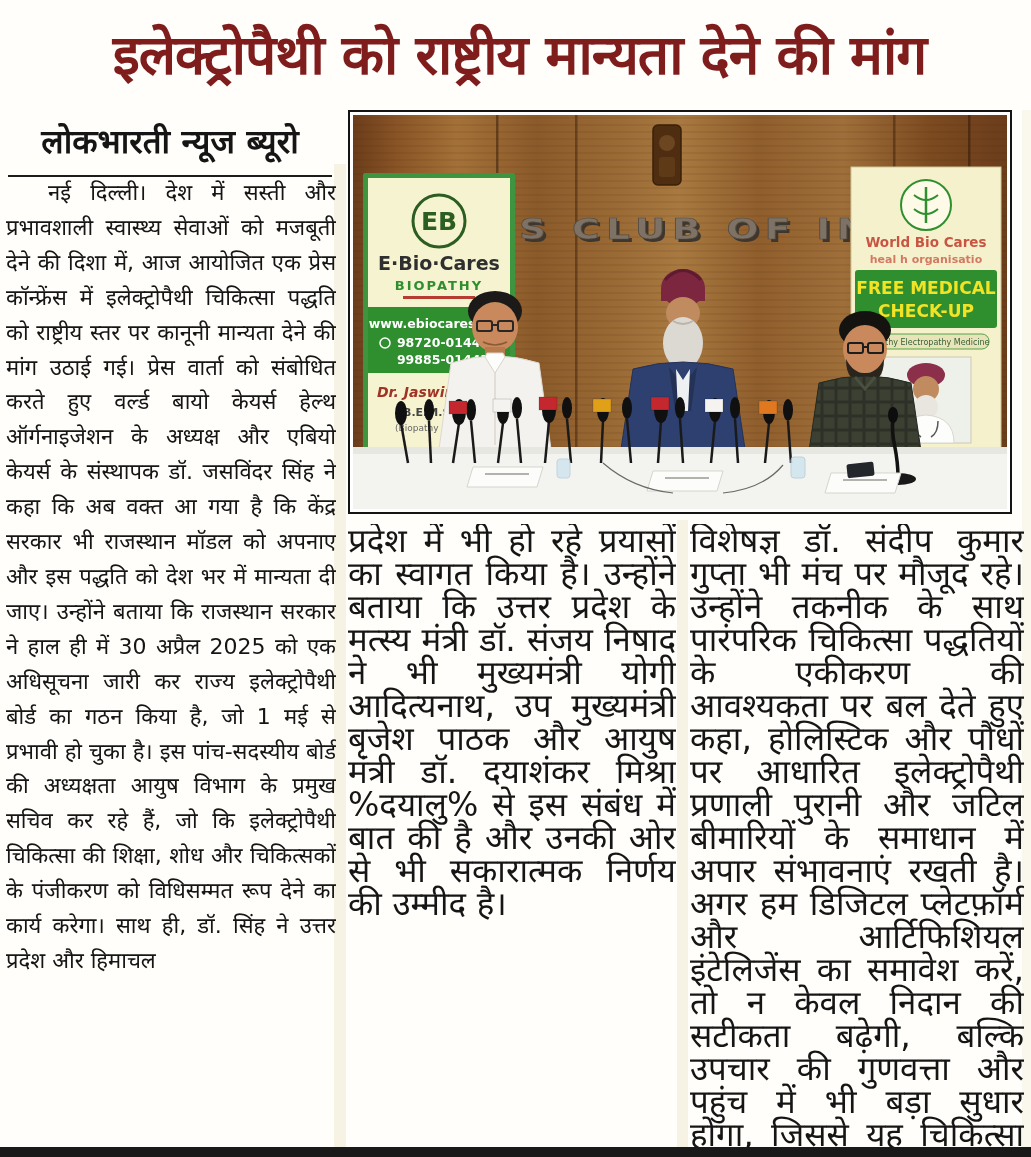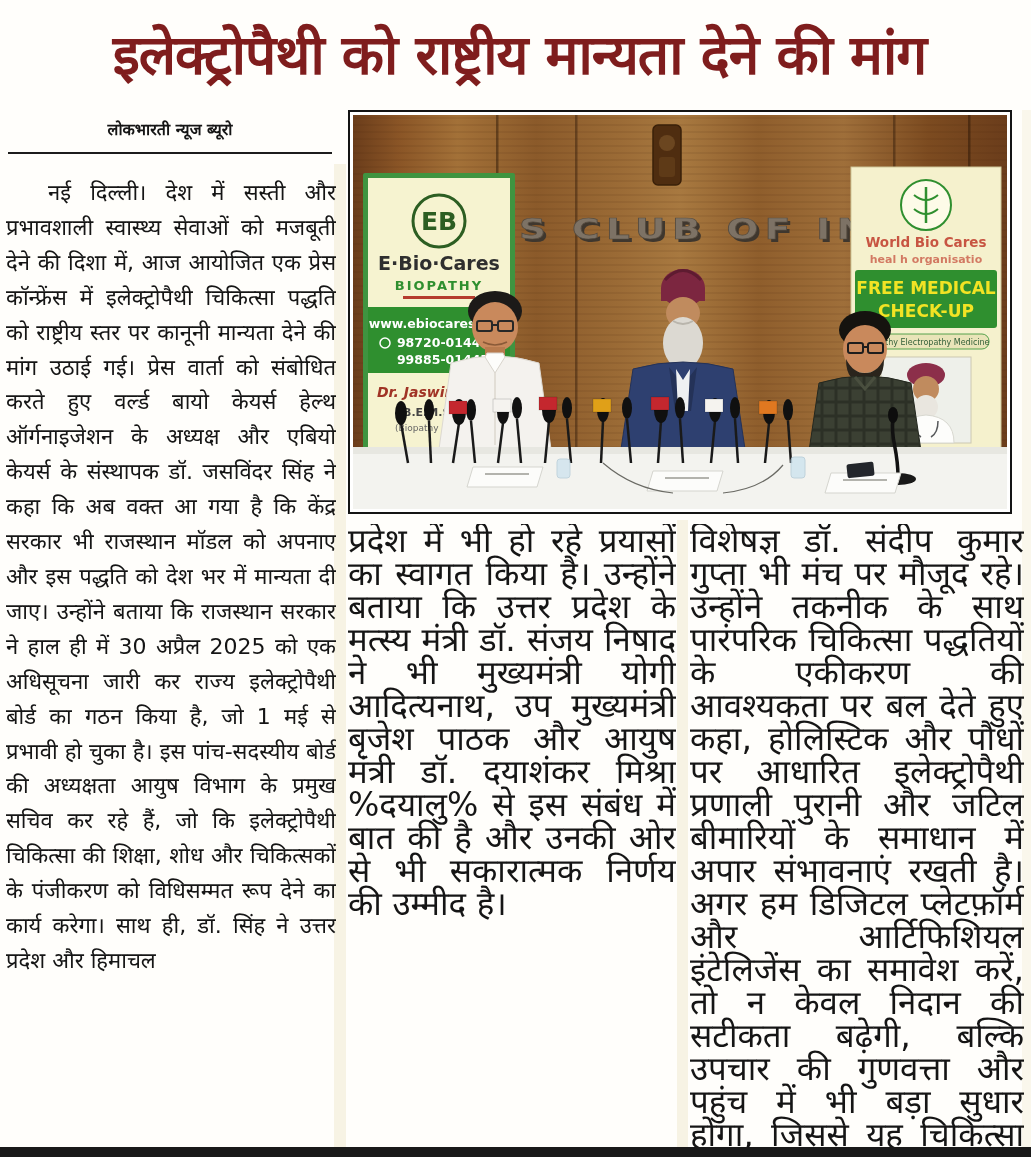--- a/index.html
+++ b/index.html
@@ -11,21 +11,21 @@
   }
   .gutter{position:absolute;background:#f1ead1;opacity:.55;}
   .headline{
     position:absolute;left:4px;top:6px;width:1031px;height:102px;
     margin:0;text-align:center;font-weight:bold;
     font-size:55px;line-height:98px;letter-spacing:-1px;white-space:nowrap;
     color:#7f1d1d;
   }
   .byline-wrap{
     position:absolute;left:8px;top:118px;width:324px;
-    text-align:center;font-weight:bold;font-size:16px;
+    text-align:center;font-weight:bold;font-size:33px;
     padding-bottom:12px;border-bottom:2.5px solid #1c1c1c;
   }
   .photo-frame{
     position:absolute;left:348px;top:110px;width:664px;height:404px;
     box-sizing:border-box;border:2px solid #141414;background:#fff;padding:3px;
   }
   .photo-frame svg{display:block;}
   .col{position:absolute;text-align:justify;overflow:hidden;}
   .col p{margin:0;}
   .col-left{left:6px;top:176px;width:330px;height:980px;font-size:22px;line-height:34.9px;}

